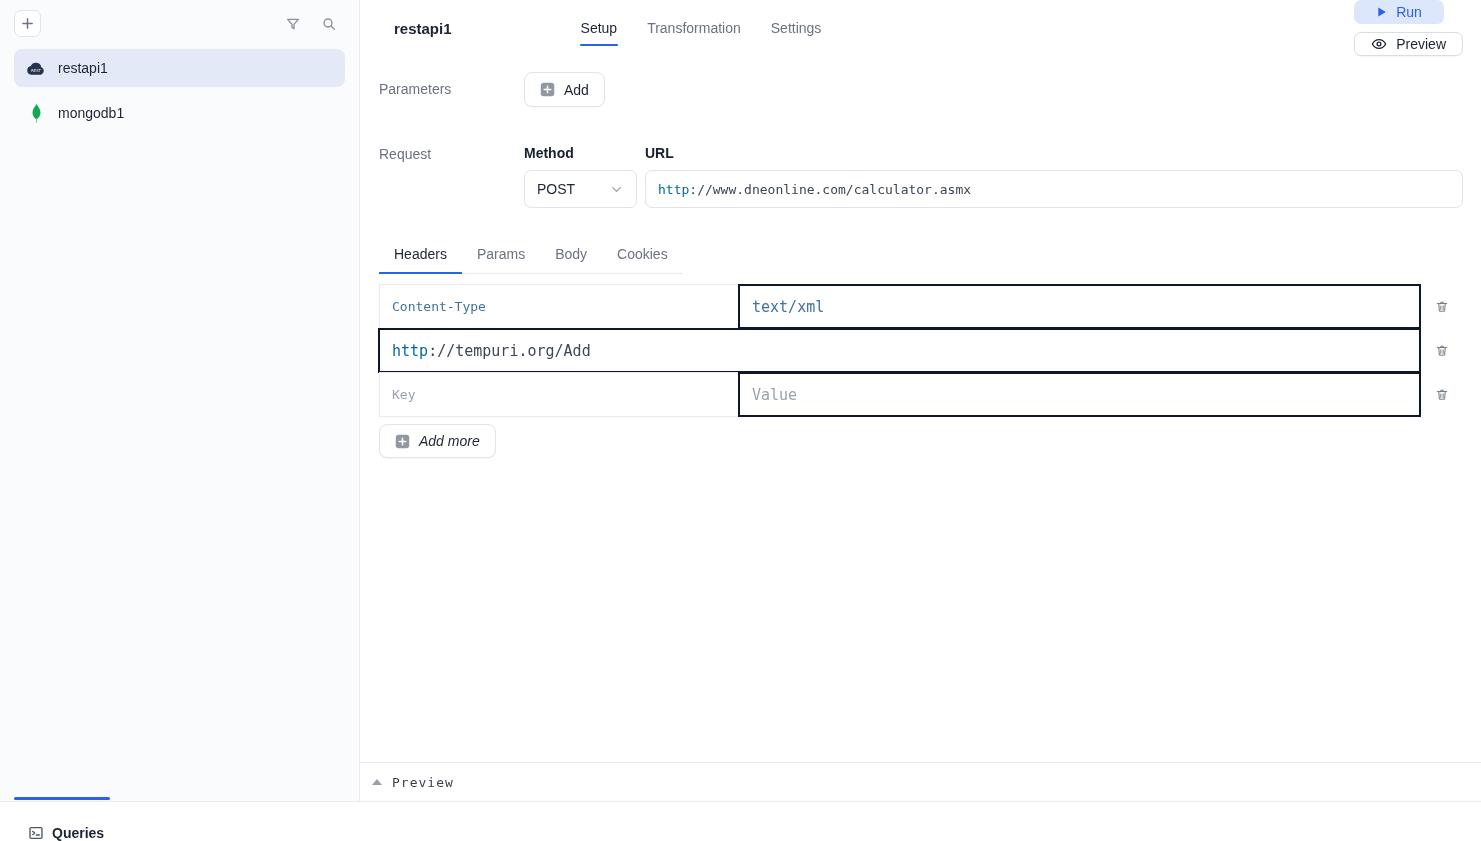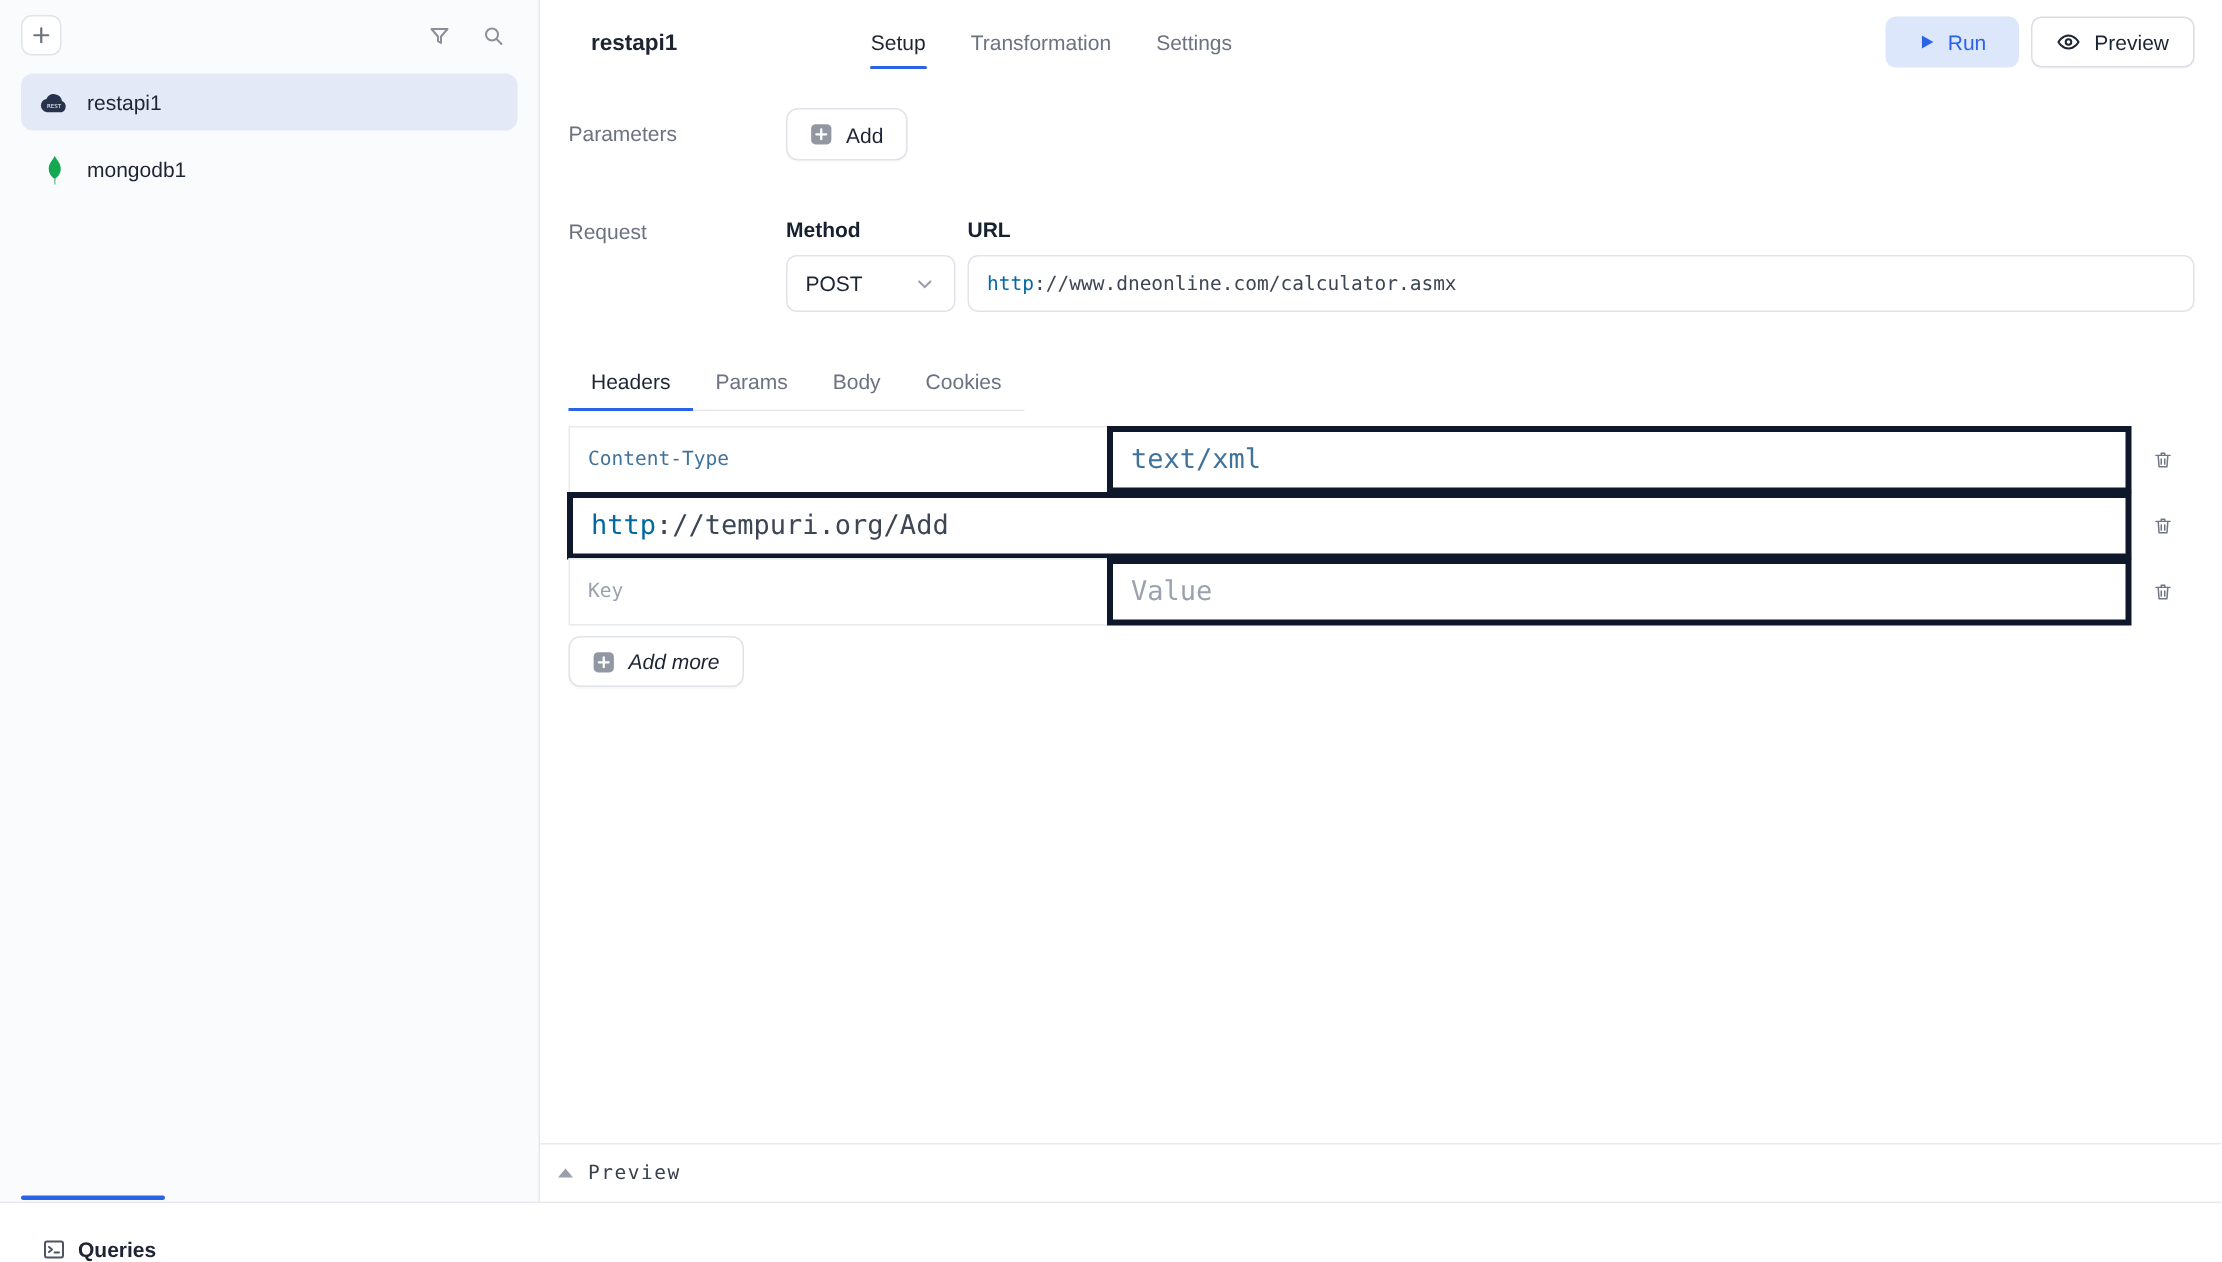--- a/index.html
+++ b/index.html
@@ -26,21 +26,21 @@
 
   
   .main { flex:1; min-width:0; display:flex; flex-direction:column; background:#fff; }
   .main-header { flex:0 0 56px; height:56px; display:flex; align-items:stretch; padding:0 18px 0 34px; }
   .page-title { font-size:15px; font-weight:700; align-self:center; }
   .header-tabs { display:flex; gap:28px; margin-left:128px; }
   .htab { display:flex; align-items:center; position:relative; color:#6b7280; cursor:pointer; padding:0 1px; }
   .htab.active { color:#1d2433; font-weight:500; }
   .htab.active::after { content:""; position:absolute; left:0; right:0; bottom:10px; height:2px;
     background:#2a62e8; border-radius:1px; }
-  .header-actions { margin-left:auto; display:flex; gap:8px; align-items:center; }
+  .header-actions { margin-left:auto; display:flex; gap:8px; align-items:flex-start;flex-direction:column; }
   .run-btn { height:34px; padding:0 22px; border:none; border-radius:7px; background:#dce7fb; color:#2a62e8;
     font-size:14px; font-weight:500; display:flex; align-items:center; gap:9px; cursor:pointer; font-family:inherit; }
   .preview-btn { height:34px; padding:0 16px; border:1px solid #dadde3; border-radius:7px; background:#fff;
     color:#1d2433; font-size:14px; font-weight:500; display:flex; align-items:center; gap:9px; cursor:pointer;
     font-family:inherit; box-shadow:0 1px 1px rgba(0,0,0,.03); }
 
   
   .content { flex:1; min-height:0; padding:16px 18px 0 19px; overflow:hidden; }
   .form-row { display:flex; }
   .form-label { width:145px; flex:0 0 145px; color:#6b7280; }
@@ -66,22 +66,22 @@
   .req-tabs { display:flex; width:max-content; margin-top:28px; border-bottom:1px solid #e8eaee; }
   .rtab { padding:10px 15px 11px; color:#6b7280; cursor:pointer; position:relative; }
   .rtab.active { color:#1d2433; font-weight:500; }
   .rtab.active::after { content:""; position:absolute; left:0; right:0; bottom:-1px; height:2px; background:#2a62e8; }
 
   .kv-table { margin-top:10px; }
   .kv-row { display:flex; height:45px; }
   .kv-row + .kv-row { margin-top:-1px; }
   .kv-key { width:360px; flex:0 0 360px; border:1px solid #e8eaee; background:#fff; display:flex;
     align-items:center; padding:0 12px; font-size:13px; cursor:text; }
-  .kv-value { flex:1; min-width:0; border:4px solid #0f172a; margin-left:-1px; background:#fff; display:flex;
-    align-items:center; padding:0 12px; font-size:18px; cursor:text; white-space:nowrap; overflow:hidden; }
+  .kv-value { flex:1; min-width:0; border:2px solid #0f172a; margin-left:-1px; background:#fff; display:flex;
+    align-items:center; padding:0 12px; font-size:15px; cursor:text; white-space:nowrap; overflow:hidden; }
   .kv-del { width:42px; flex:0 0 42px; display:flex; align-items:center; justify-content:center;
     border:none; background:transparent; cursor:pointer; }
   .add-more { margin-top:7px; height:34px;font-style:italic; }
 
   
   .preview-bar { flex:0 0 39px; border-top:1px solid #e8eaee; display:flex; align-items:center;
     padding:0 12px; gap:10px; cursor:pointer; }
   .caret-up { width:0; height:0; border-left:5px solid transparent; border-right:5px solid transparent;
     border-bottom:6px solid #9aa0ab; }
   .preview-label { font-size:13px; color:#39404d; letter-spacing:1px; }

